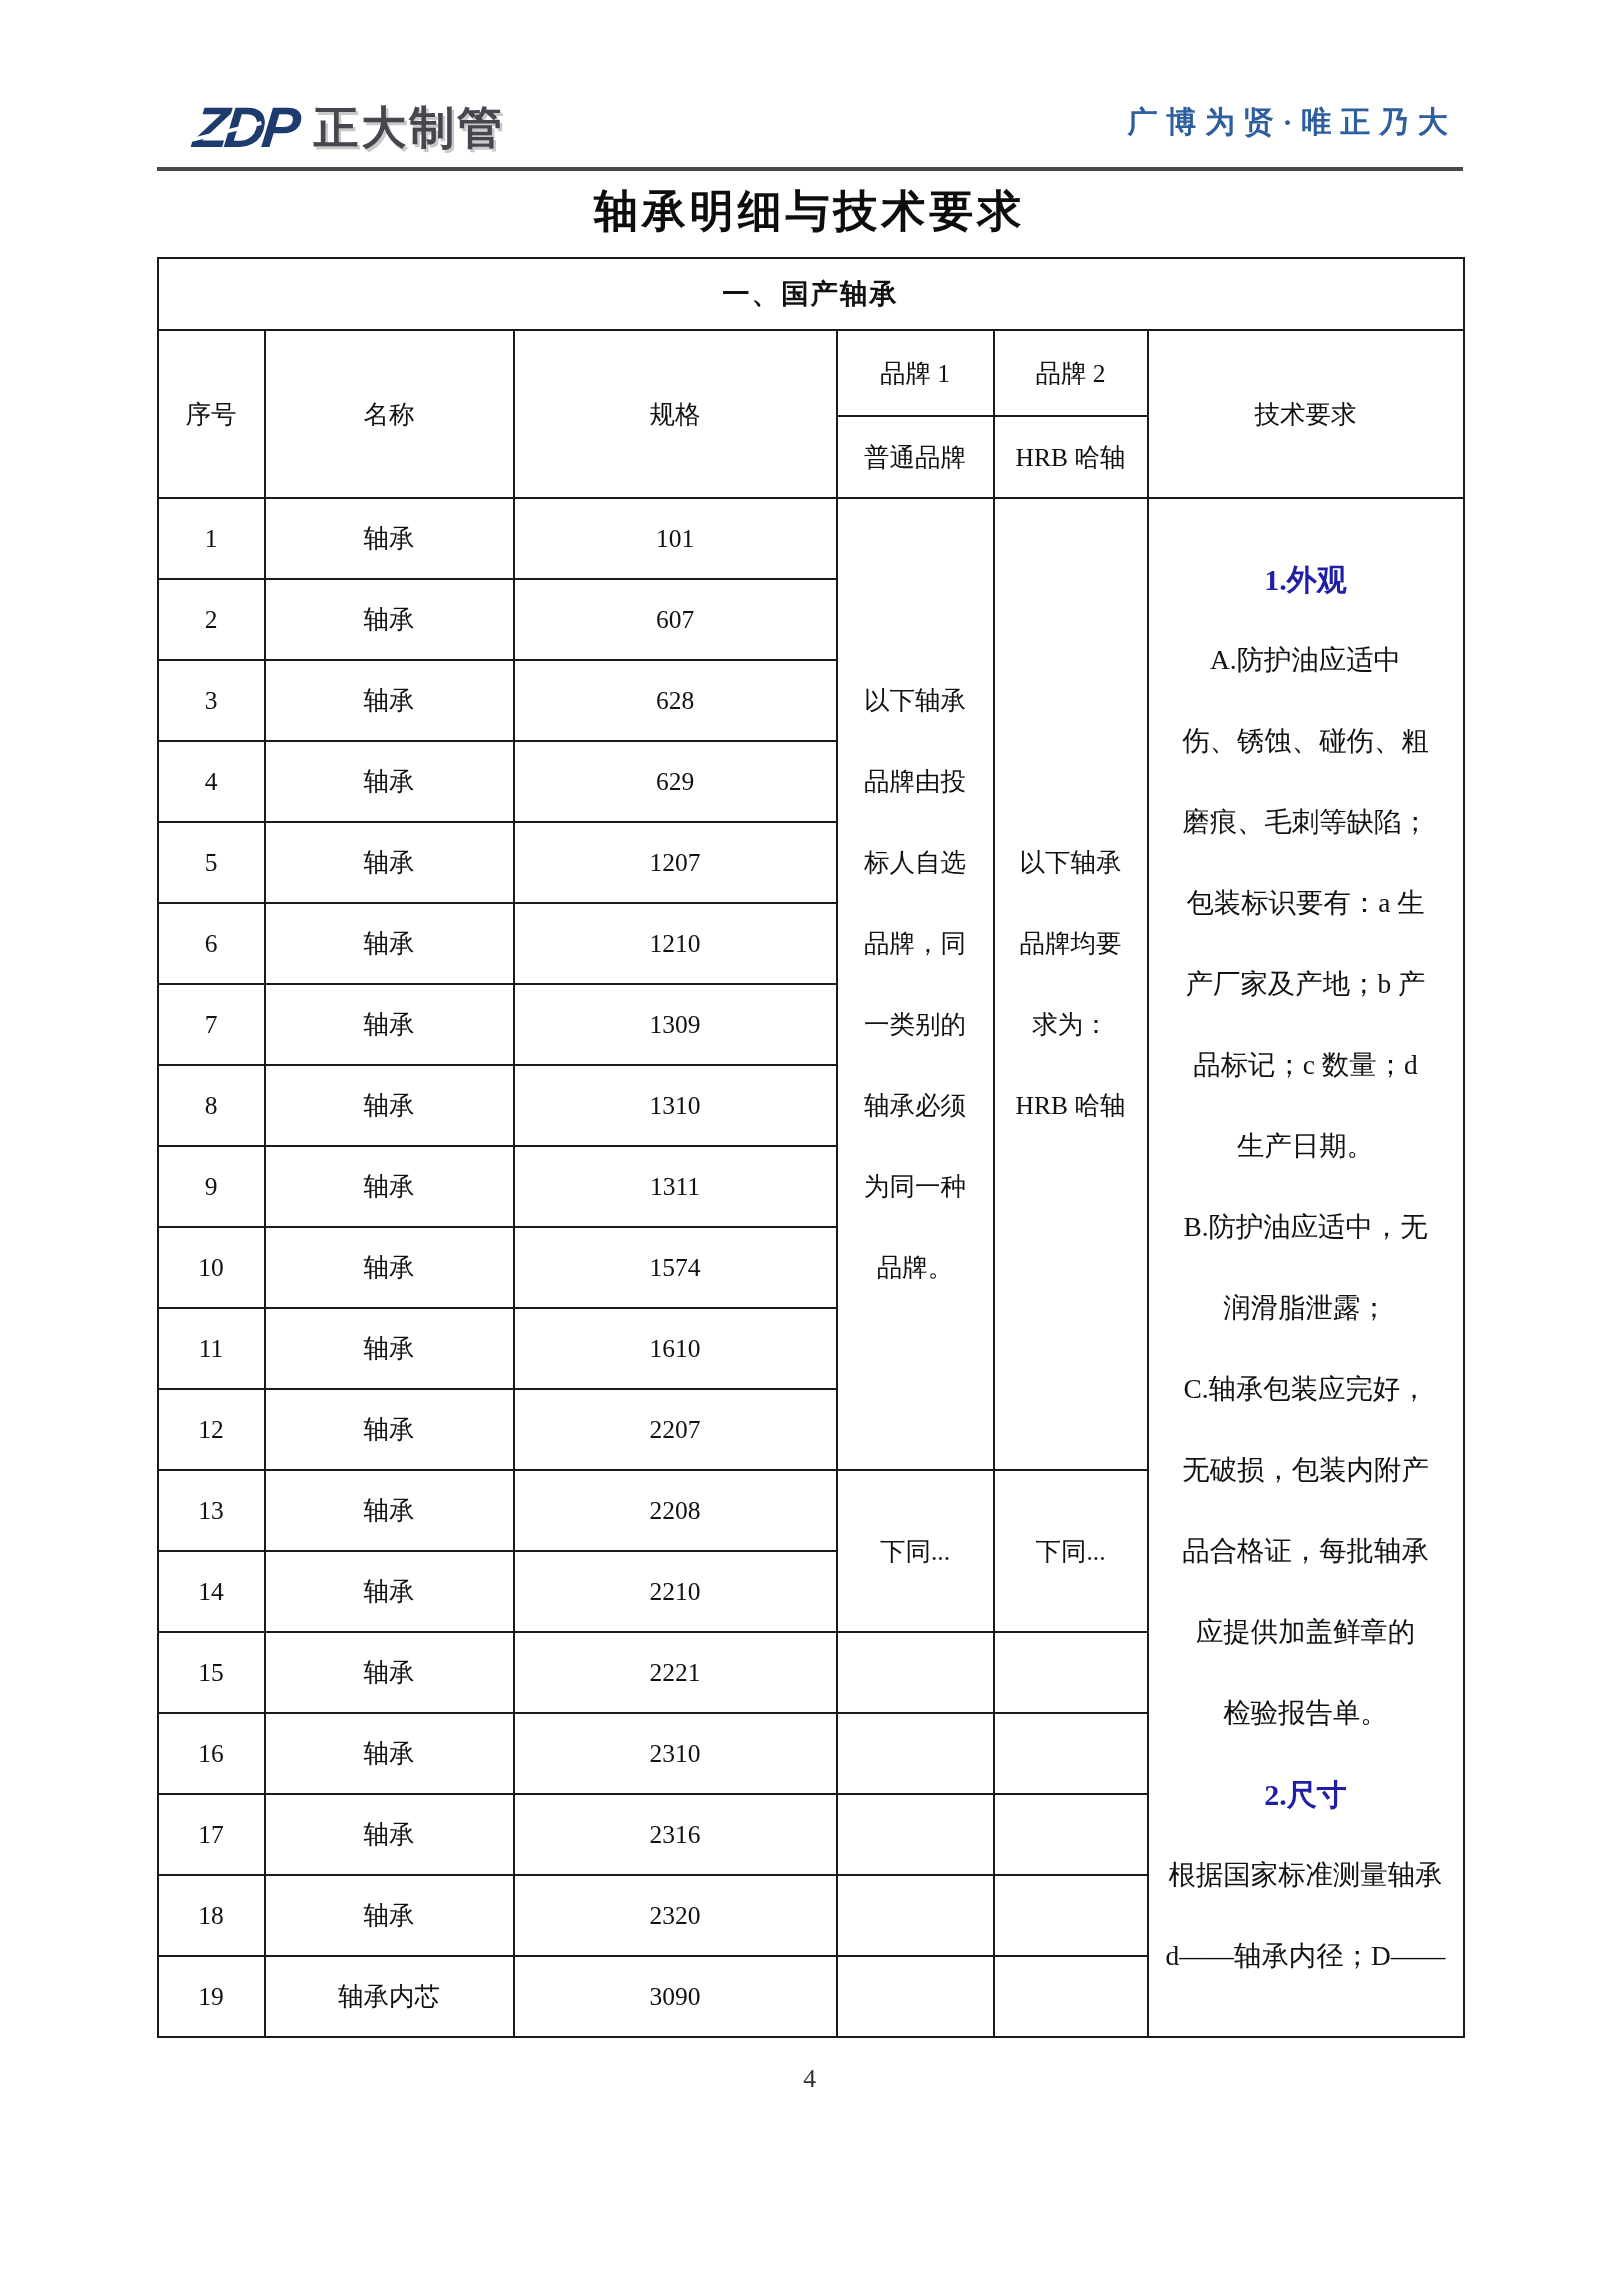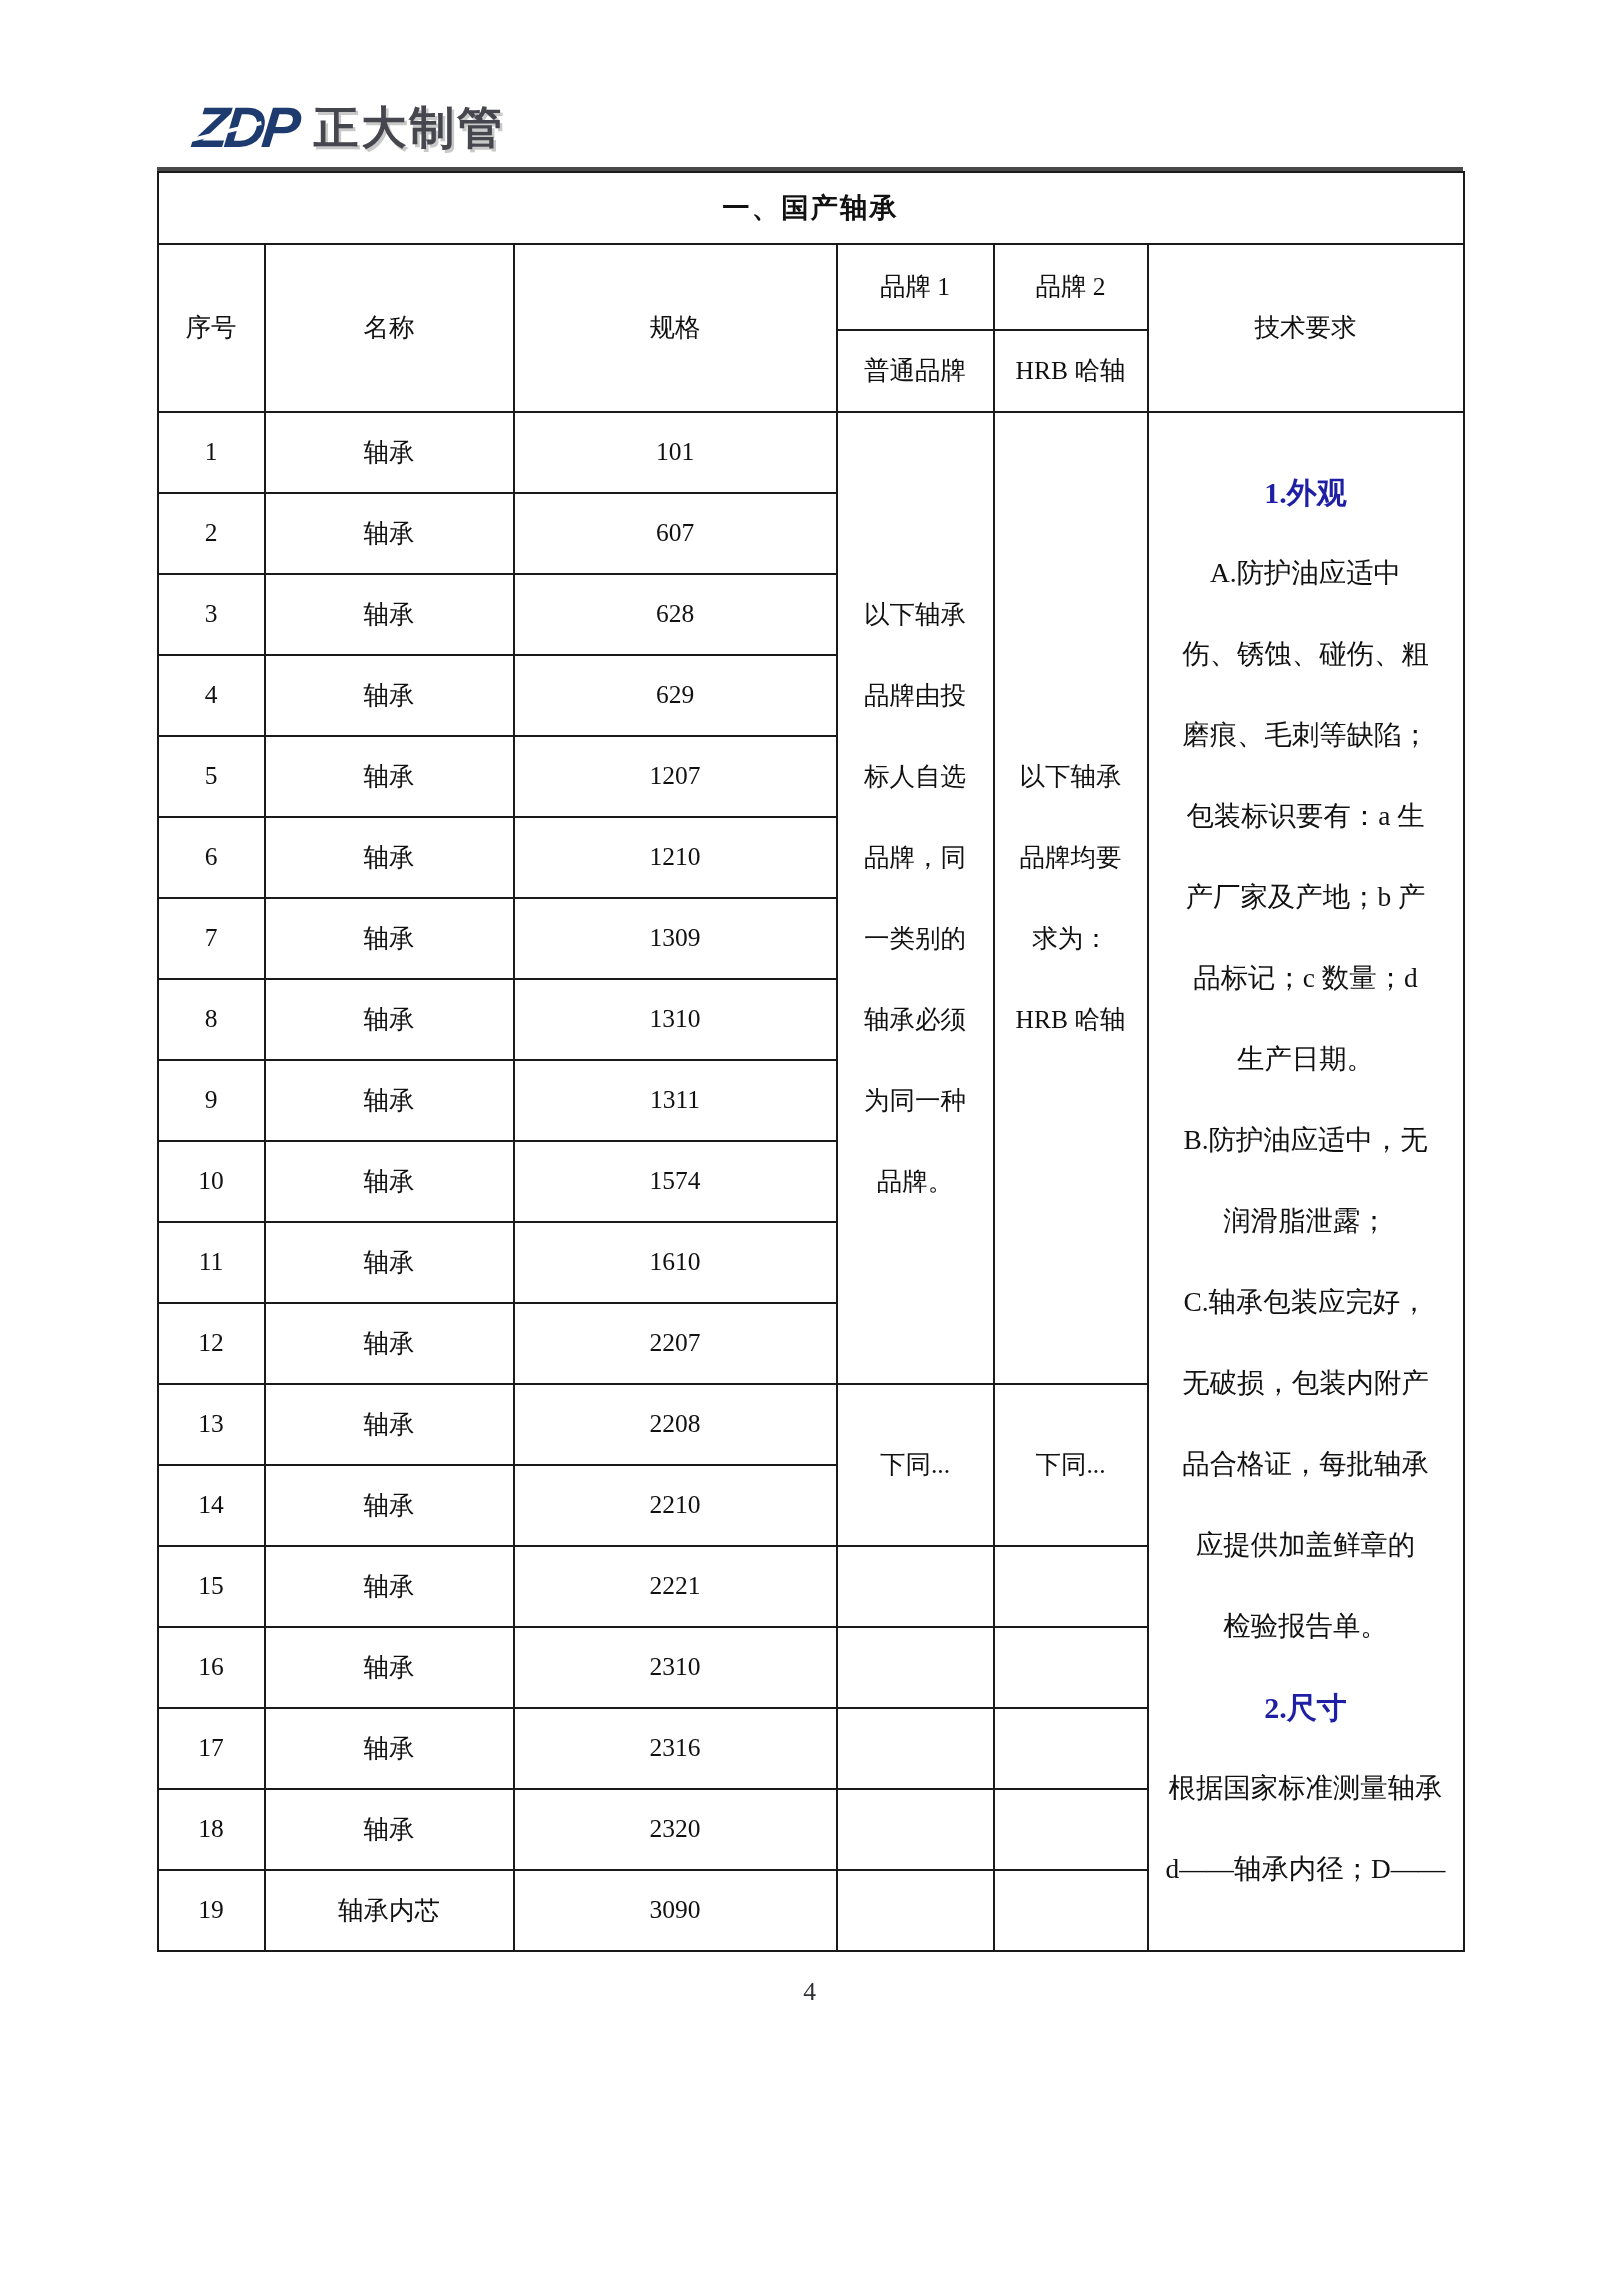--- a/index.html
+++ b/index.html
@@ -116,24 +116,26 @@
 </head>
 <body>
 
 <div class="content">
 
   <div class="header-row">
     <div class="logo">
       <span class="logo-zdp"><span>ZDP</span><span class="swoosh"></span></span>
       <span class="logo-company">正大制管</span>
     </div>
+    <div class="slogan">广博为贤·唯正乃大</div>
   </div>
 
   <div class="header-rule"></div>
 
+  <div class="doc-title">轴承明细与技术要求</div>
 
   <table class="main">
     <colgroup>
       <col style="width:107px">
         <col style="width:249px">
         <col style="width:323px">
       <col style="width:157px">
         <col style="width:154px">
         <col style="width:316px">
     </colgroup>

